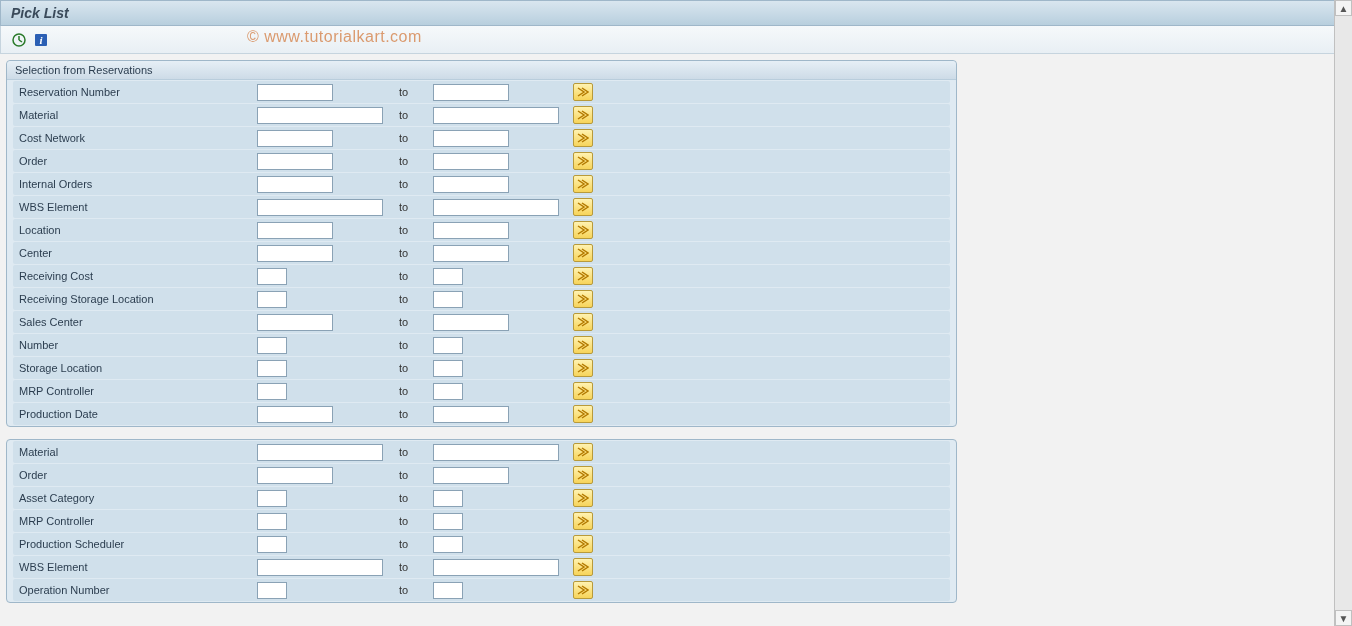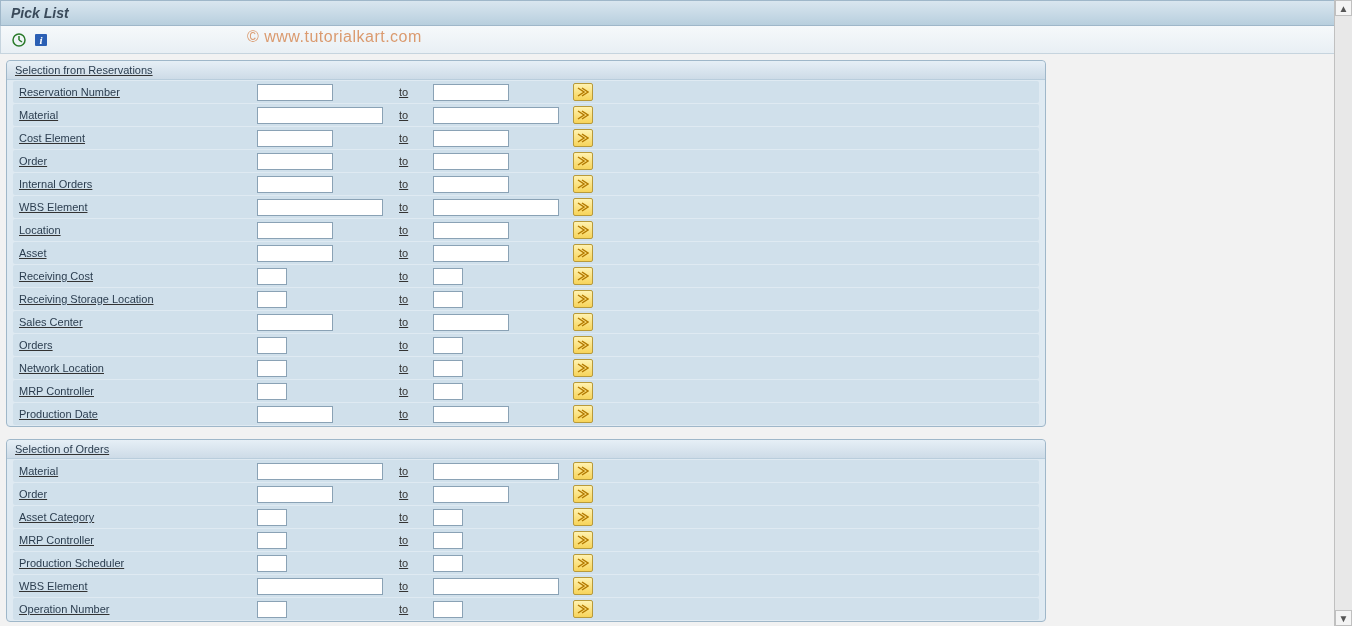--- a/index.html
+++ b/index.html
@@ -49,22 +49,21 @@
     padding: 6px 8px 6px 6px;
     height: calc(100% - 54px);
     overflow-y: auto;
     position: relative;
   }
   .group {
     background: #dfeaf2;
     border: 1px solid #9fb7c9;
     border-radius: 4px;
     margin-bottom: 12px;
-    width: 1040px;
-    text-decoration: underline;
+    width: 951px;
   }
   .group-header {
     background: linear-gradient(to bottom,#e6eff6 0%, #cddbE7 100%);
     border-bottom: 1px solid #b9cddc;
     padding: 3px 8px;
     font-size: 11px;
     color: #2b3d4f;
     border-radius: 4px 4px 0 0;
   }
   .group-body {
@@ -230,21 +229,21 @@
             <div class="ms-col">
               <div class="ms-btn">
                 <svg width="12" height="10" viewBox="0 0 12 10">
                   <path d="M1 1 L7 5 L1 9" fill="none" stroke="#b47a00" stroke-width="1.5"></path>
                   <path d="M5 1 L11 5 L5 9" fill="none" stroke="#b47a00" stroke-width="1.5"></path>
                 </svg>
               </div>
             </div>
           </div>
           <div class="field-row">
-            <div class="field-label">Cost Element</div>
+            <div class="field-label">Cost Network</div>
             <div class="from-cell">
               <input class="input-from w-md" style="">
             </div>
             <div class="to-label">to</div>
             <div class="to-cell">
               <input class="input-to w-md" style="">
             </div>
             <div class="ms-col">
               <div class="ms-btn">
                 <svg width="12" height="10" viewBox="0 0 12 10">
@@ -320,21 +319,21 @@
             <div class="ms-col">
               <div class="ms-btn">
                 <svg width="12" height="10" viewBox="0 0 12 10">
                   <path d="M1 1 L7 5 L1 9" fill="none" stroke="#b47a00" stroke-width="1.5"></path>
                   <path d="M5 1 L11 5 L5 9" fill="none" stroke="#b47a00" stroke-width="1.5"></path>
                 </svg>
               </div>
             </div>
           </div>
           <div class="field-row">
-            <div class="field-label">Asset</div>
+            <div class="field-label">Center</div>
             <div class="from-cell">
               <input class="input-from w-md" style="">
             </div>
             <div class="to-label">to</div>
             <div class="to-cell">
               <input class="input-to w-md" style="">
             </div>
             <div class="ms-col">
               <div class="ms-btn">
                 <svg width="12" height="10" viewBox="0 0 12 10">
@@ -392,39 +391,39 @@
             <div class="ms-col">
               <div class="ms-btn">
                 <svg width="12" height="10" viewBox="0 0 12 10">
                   <path d="M1 1 L7 5 L1 9" fill="none" stroke="#b47a00" stroke-width="1.5"></path>
                   <path d="M5 1 L11 5 L5 9" fill="none" stroke="#b47a00" stroke-width="1.5"></path>
                 </svg>
               </div>
             </div>
           </div>
           <div class="field-row">
-            <div class="field-label">Orders</div>
-            <div class="from-cell">
-              <input class="input-from w-sm" style="">
-            </div>
-            <div class="to-label">to</div>
-            <div class="to-cell">
-              <input class="input-to w-sm" style="">
-            </div>
-            <div class="ms-col">
-              <div class="ms-btn">
-                <svg width="12" height="10" viewBox="0 0 12 10">
-                  <path d="M1 1 L7 5 L1 9" fill="none" stroke="#b47a00" stroke-width="1.5"></path>
-                  <path d="M5 1 L11 5 L5 9" fill="none" stroke="#b47a00" stroke-width="1.5"></path>
-                </svg>
-              </div>
-            </div>
-          </div>
-          <div class="field-row">
-            <div class="field-label">Network Location</div>
+            <div class="field-label">Number</div>
+            <div class="from-cell">
+              <input class="input-from w-sm" style="">
+            </div>
+            <div class="to-label">to</div>
+            <div class="to-cell">
+              <input class="input-to w-sm" style="">
+            </div>
+            <div class="ms-col">
+              <div class="ms-btn">
+                <svg width="12" height="10" viewBox="0 0 12 10">
+                  <path d="M1 1 L7 5 L1 9" fill="none" stroke="#b47a00" stroke-width="1.5"></path>
+                  <path d="M5 1 L11 5 L5 9" fill="none" stroke="#b47a00" stroke-width="1.5"></path>
+                </svg>
+              </div>
+            </div>
+          </div>
+          <div class="field-row">
+            <div class="field-label">Storage Location</div>
             <div class="from-cell">
               <input class="input-from w-sm" style="">
             </div>
             <div class="to-label">to</div>
             <div class="to-cell">
               <input class="input-to w-sm" style="">
             </div>
             <div class="ms-col">
               <div class="ms-btn">
                 <svg width="12" height="10" viewBox="0 0 12 10">
@@ -466,21 +465,20 @@
                 <svg width="12" height="10" viewBox="0 0 12 10">
                   <path d="M1 1 L7 5 L1 9" fill="none" stroke="#b47a00" stroke-width="1.5"></path>
                   <path d="M5 1 L11 5 L5 9" fill="none" stroke="#b47a00" stroke-width="1.5"></path>
                 </svg>
               </div>
             </div>
           </div>
         </div>
       </div>
       <div class="group">
-        <div class="group-header">Selection of Orders</div>
         <div class="group-body">
           <div class="field-row">
             <div class="field-label">Material</div>
             <div class="from-cell">
               <input class="input-from w-lg" style="">
             </div>
             <div class="to-label">to</div>
             <div class="to-cell">
               <input class="input-to w-lg" style="">
             </div>

